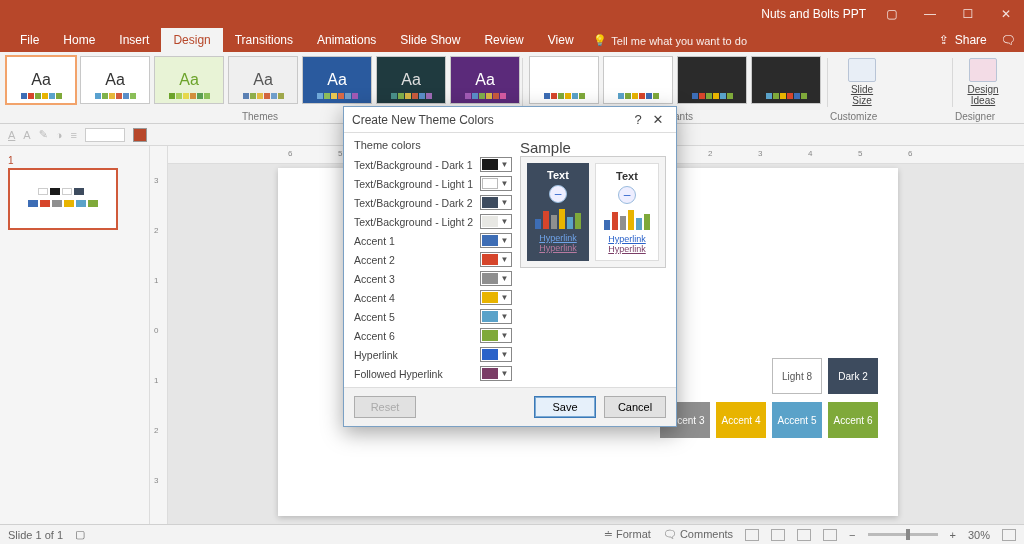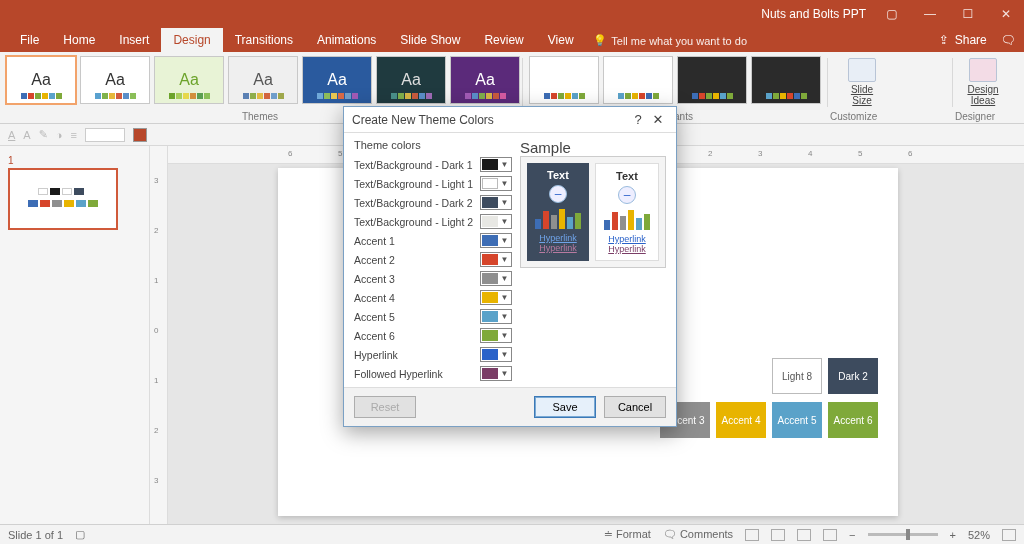--- a/index.html
+++ b/index.html
@@ -482,15 +482,15 @@
   <span>🗨 <span>Comments</span></span>
   <span class="ic"></span>
   <span class="ic"></span>
   <span class="ic"></span>
   <span class="ic"></span>
   <span>−</span>
   <div class="zoomslider">
       <div class="knob"></div>
     </div>
   <span>+</span>
-  <span>52%</span>
+  <span>30%</span>
   <span class="ic"></span>
 </div>
 
 </body></html>

